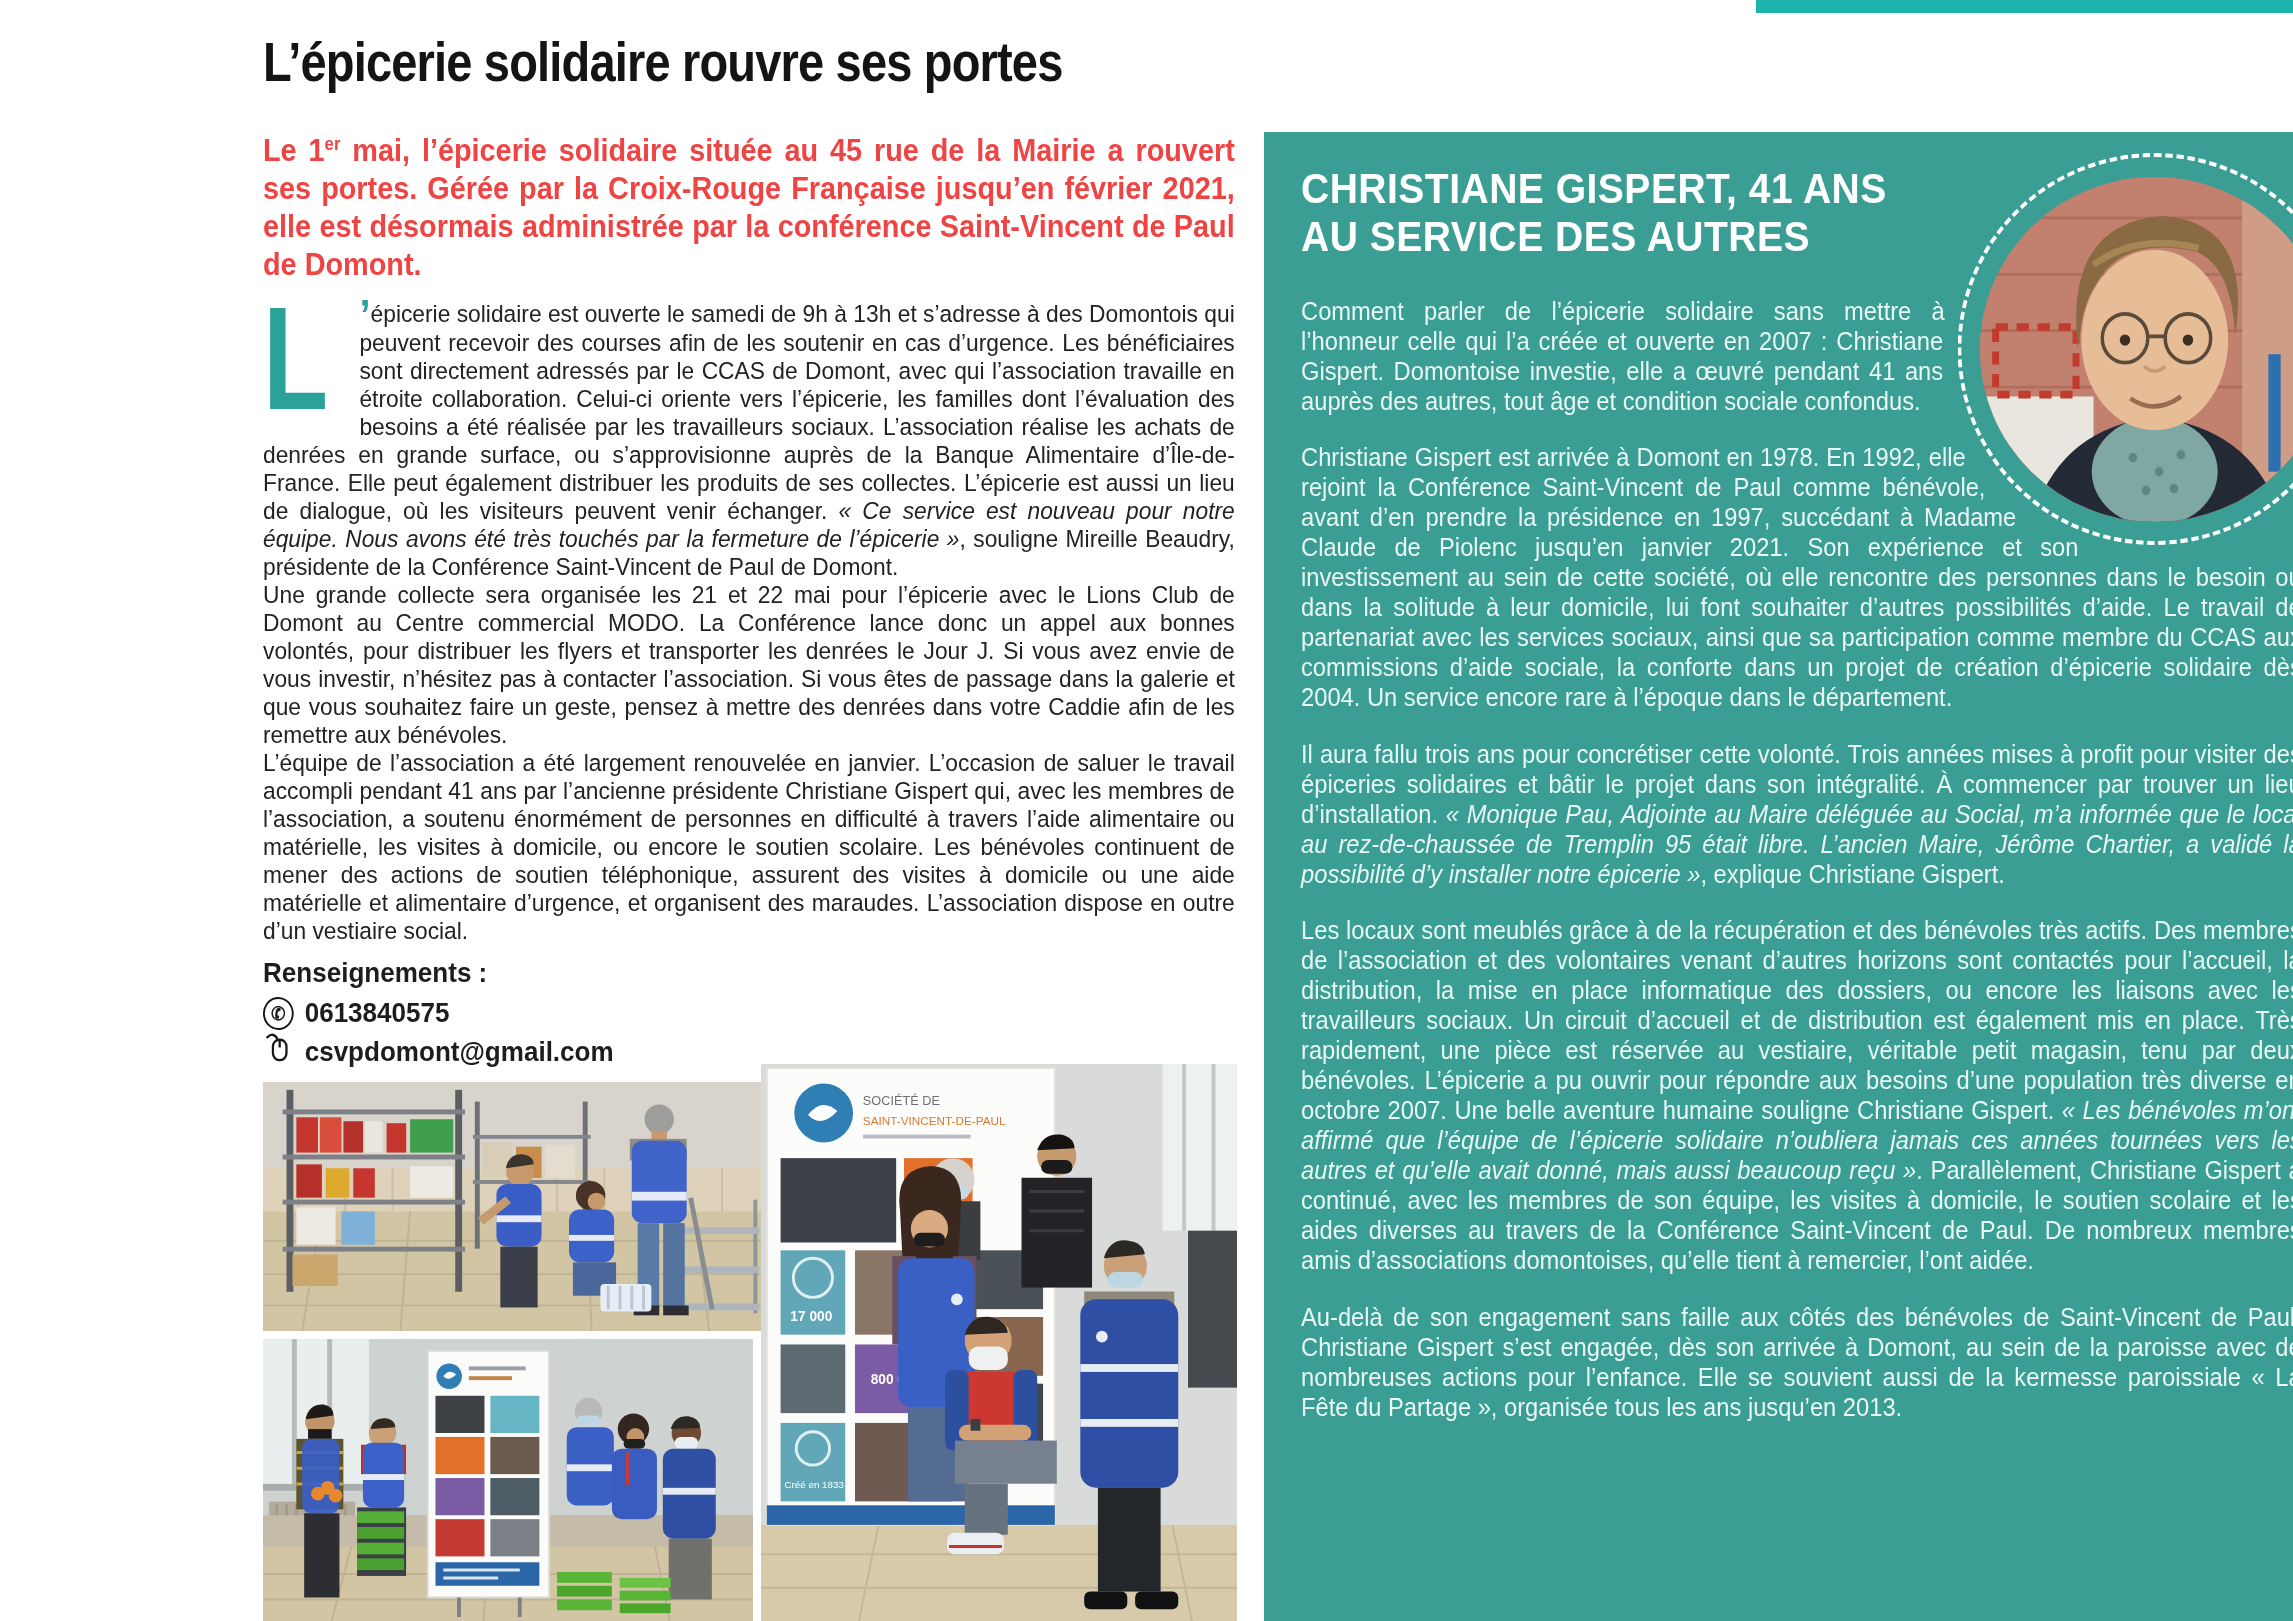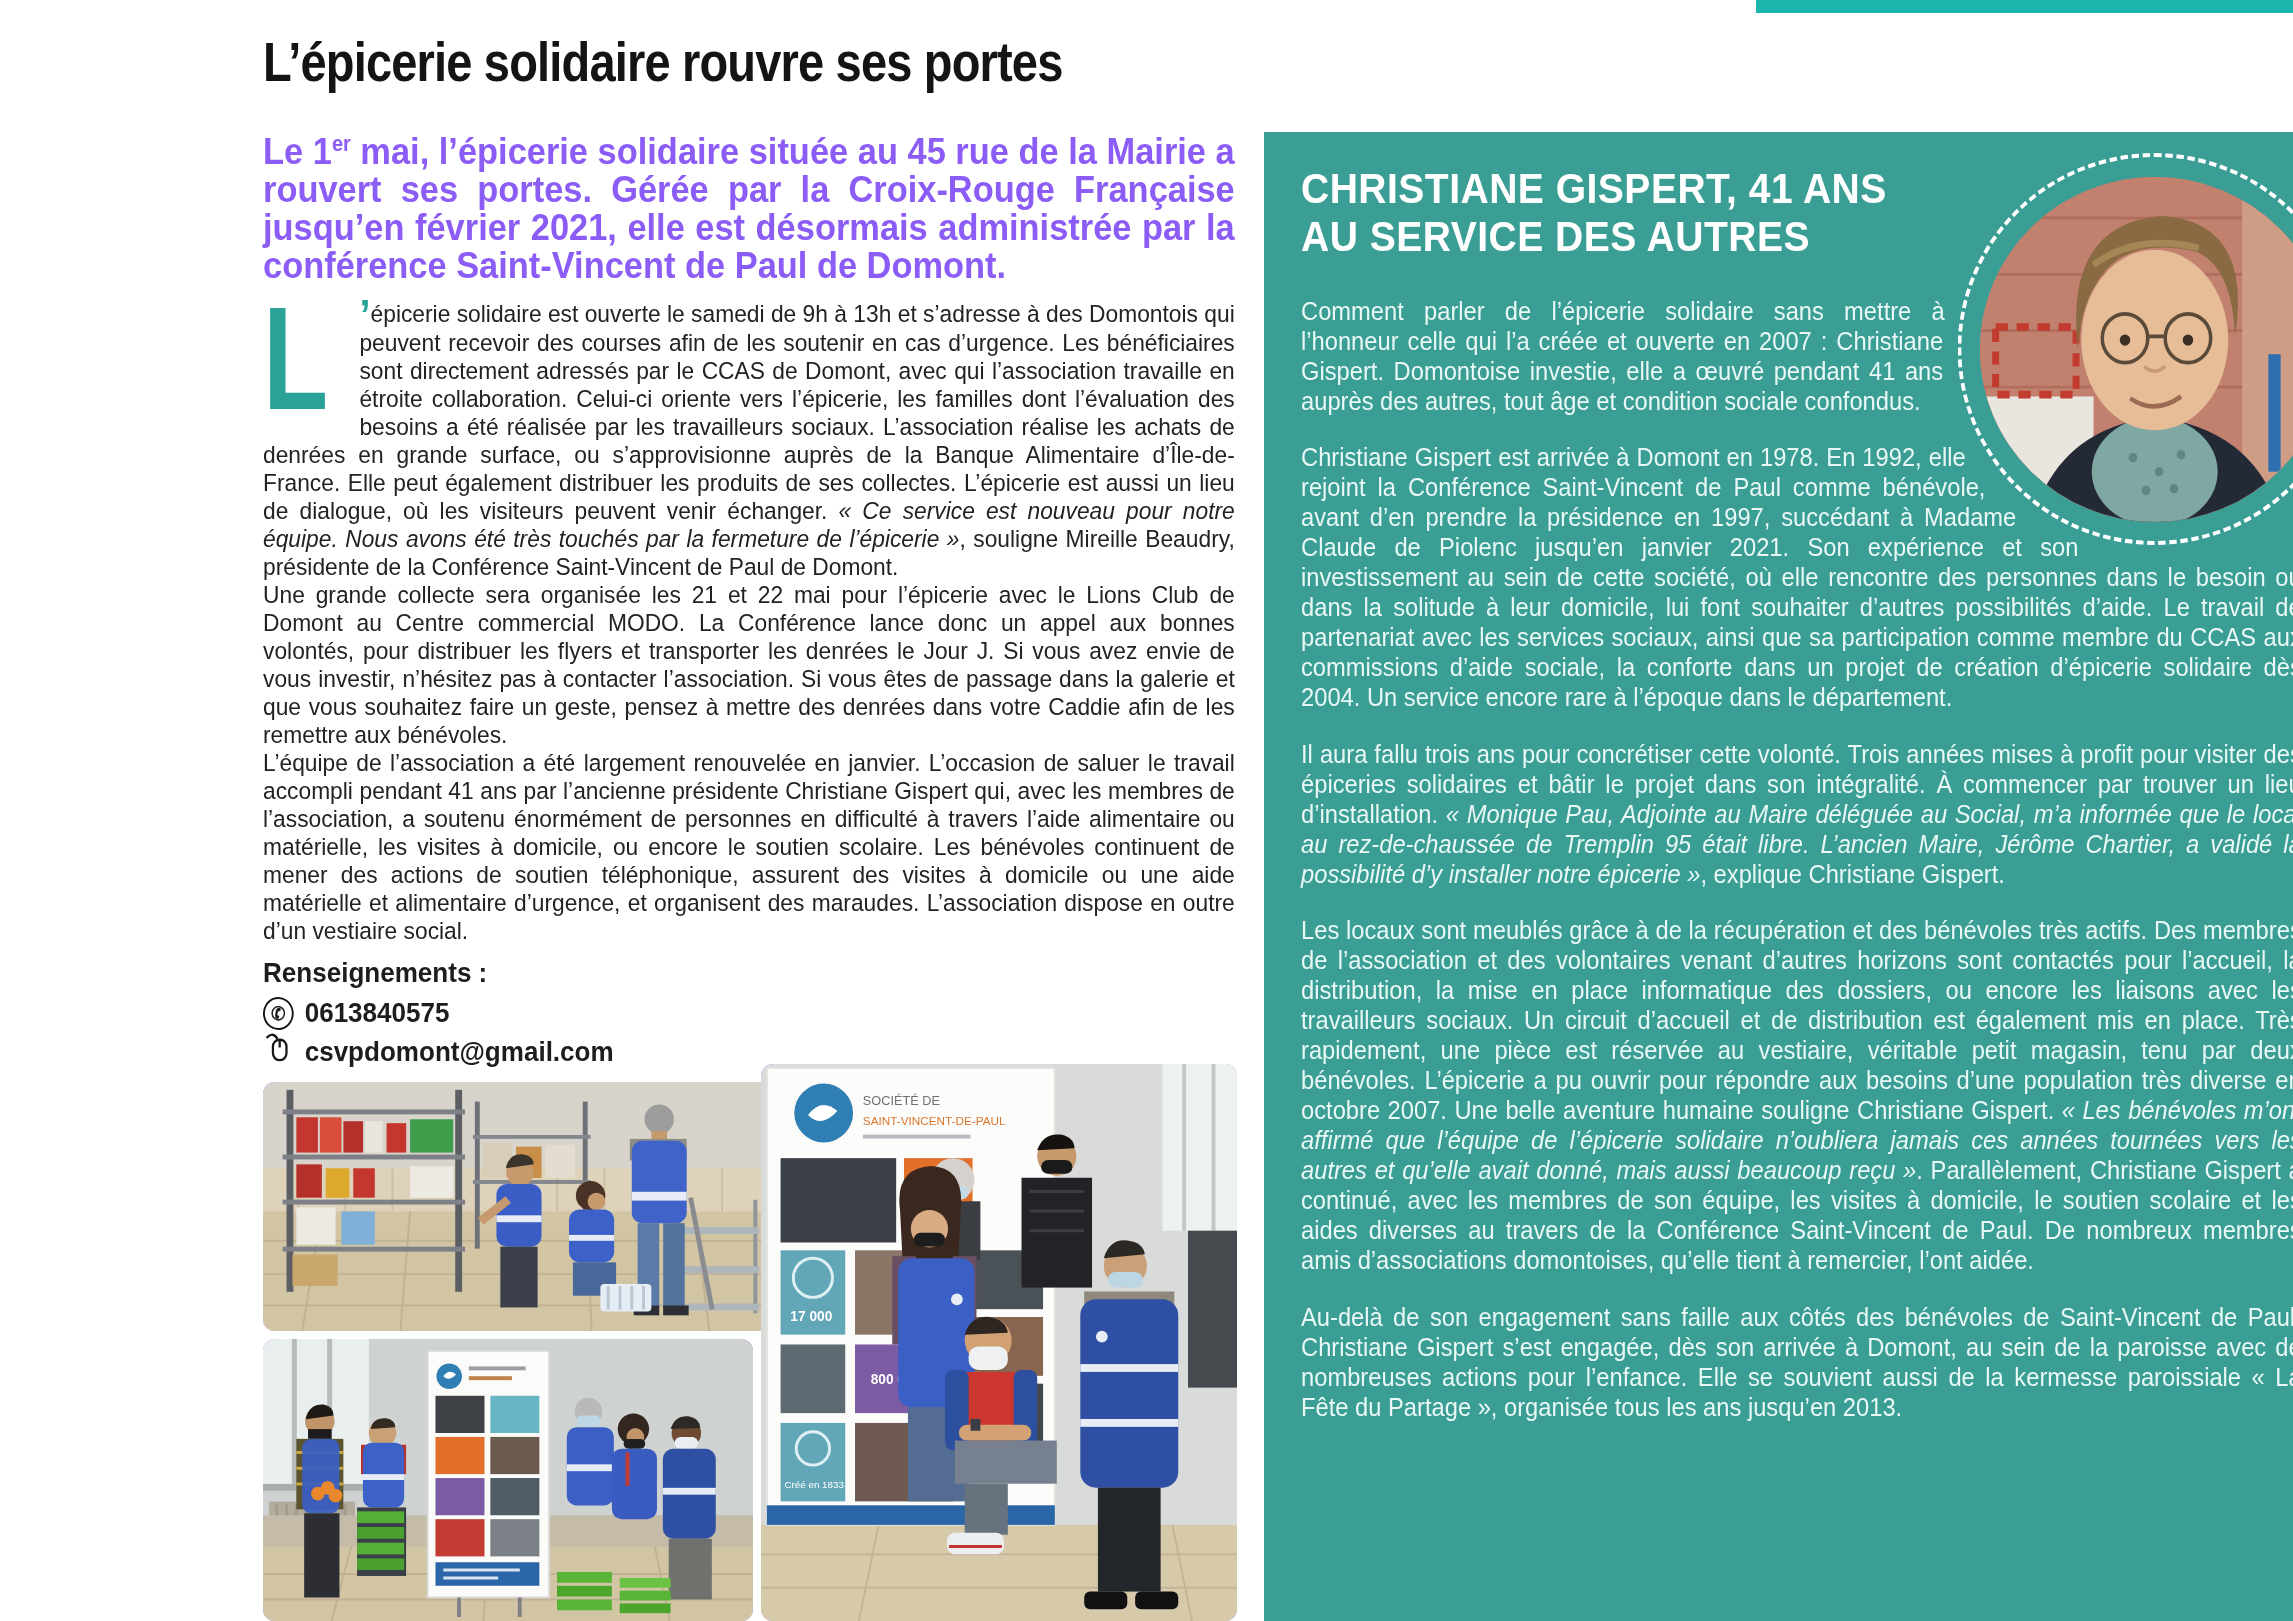--- a/index.html
+++ b/index.html
@@ -10,43 +10,43 @@
   .cond{transform:scaleX(0.93);transform-origin:0 0;width:107.5%;}
 
   
   .topbar{left:1756px;top:0;width:537px;height:12.7px;background:#1db4ab;}
 
   
   .headline{left:263px;top:29px;width:1176px;font-size:56px;font-weight:bold;
             color:#141414;letter-spacing:-1px;transform:scaleX(0.84);transform-origin:0 0;white-space:nowrap;}
 
   
-  .intro{left:263px;top:125px;width:972px;font-size:37px;line-height:38px;
-         font-weight:bold;color:#8b5cf6;text-align:justify;}
+  .intro{left:263px;top:125px;width:972px;font-size:31px;line-height:38px;
+         font-weight:bold;color:#ef4444;text-align:justify;}
   .intro sup{font-size:58%;vertical-align:super;}
 
   
   .bodycopy{left:263px;top:300px;width:972px;height:663px;font-size:24.5px;line-height:28px;
             color:#222220;text-align:justify;overflow:hidden;}
   .bodycopy p{margin:0;}
   .bodycopy em{font-style:italic;}
   .dropcap{float:left;color:#2ba298;font-size:147px;line-height:108px;font-weight:bold;
            padding:3.9px 13.7px 2px 0;transform:scaleX(0.78);transform-origin:0 0;width:90px;}
   .drop-apos{color:#2ba298;font-size:43px;font-weight:bold;vertical-align:top;line-height:29px;}
 
   
   .contact{left:263px;top:957px;width:588px;}
   .contact-heading{font-size:28px;font-weight:bold;margin:0 0 7.8px 0;}
   .contact-row{display:flex;align-items:center;gap:11.8px;font-size:28px;font-weight:bold;margin:2px 0;}
   .tel-icon{display:inline-flex;width:29px;height:29px;border:2.9px solid #161616;border-radius:50%;
             align-items:center;justify-content:center;font-size:18.6px;transform:rotate(-12deg);flex:0 0 auto;}
   .mouse-icon{flex:0 0 auto;}
 
   
-  .photo{overflow:hidden;background:#8b5cf6;border-radius:12px;}
+  .photo{overflow:hidden;background:#8b5cf6;}
   .photo svg{display:block;width:100%;height:100%;}
   .photo1{left:263px;top:1082px;width:510px;height:249px;}
   .photo2{left:263px;top:1339px;width:490px;height:282px;}
   .photo3{left:761px;top:1064px;width:476px;height:557px;}
 
   
   .sidebar{left:1264px;top:132px;width:1093px;height:1489px;background:#3a9e95;overflow:hidden;}
   .sidebar-inner{padding:29px 55px 0 37px;}
   .sb-title{font-size:42px;line-height:48px;font-weight:bold;color:#ffffff;
             letter-spacing:0.5px;margin:3.9px 0 35px 0;}

